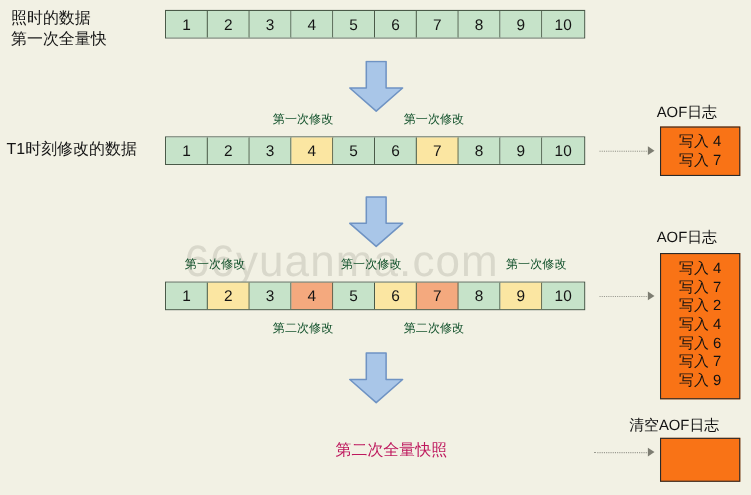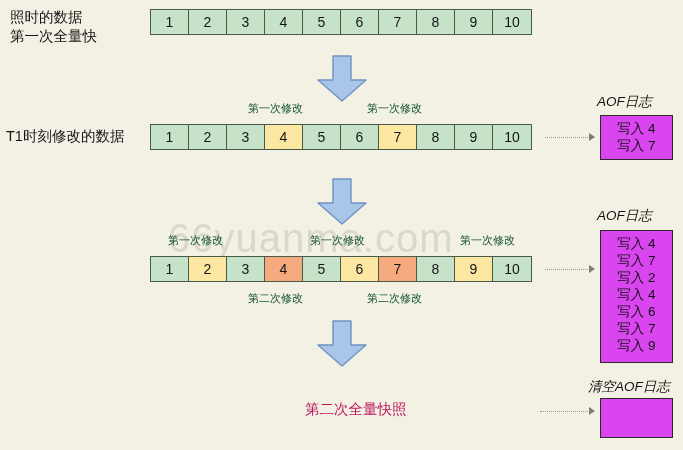--- a/index.html
+++ b/index.html
@@ -85,26 +85,25 @@
     z-index: 2;
   }
 
   
   .aof-title {
     position: absolute;
     font-size: 13.5px;
     color: #111;
     white-space: nowrap;
     z-index: 3;
-    font-style: italic;
   }
   .aof-box {
     position: absolute;
     border: 1.6px solid #2a2a2a;
-    background: #d946ef;
+    background: #f97316;
     box-sizing: border-box;
     z-index: 3;
     padding: 4px 0 4px 0;
   }
   .aof-line {
     font-size: 13.5px;
     line-height: 17px;
     color: #111;
     text-align: center;
     white-space: nowrap;
@@ -236,16 +235,16 @@
     <svg width="52" height="48" viewBox="0 0 52 48" xmlns="http://www.w3.org/2000/svg">
       <polygon points="17,1 35,1 35,25 50,25 26,46 2,25 17,25" fill="#A9C6E8" stroke="#6F93C3" stroke-width="1.4" stroke-linejoin="round"></polygon>
     </svg>
   </div>
 
   <div class="bottom-caption" style="left:305px; top:400px;">第二次全量快照</div>
 
   <div class="dotted" style="left:540px; top:411px; width:50px;"></div>
   <div class="dot-arrow" style="left:589px; top:407px;"></div>
 
-  <div class="aof-title" style="left:588px; top:378px;">清空AOF日志</div>
+  <div class="aof-title" style="left:572px; top:378px;">清空AOF日志</div>
   <div class="aof-box" id="aof2" style="left:600px; top:398px; width:73px; height:40px;"></div>
 
 </div>
 
 </body></html>

